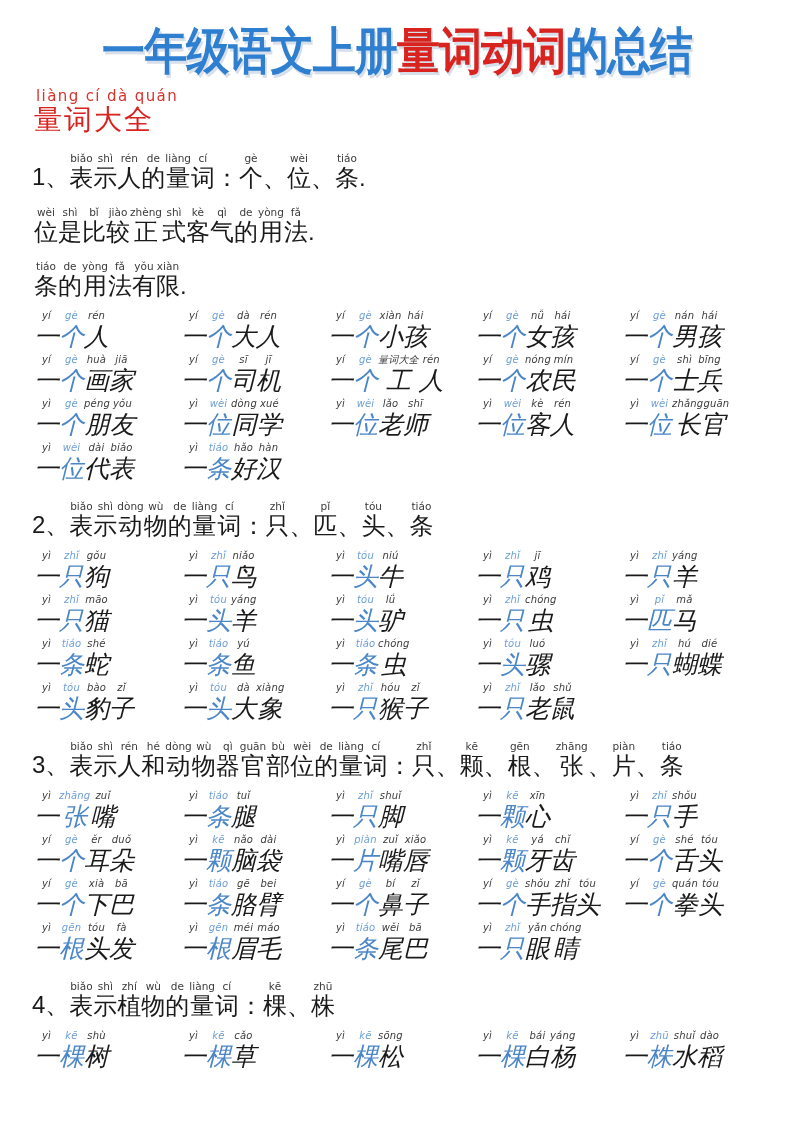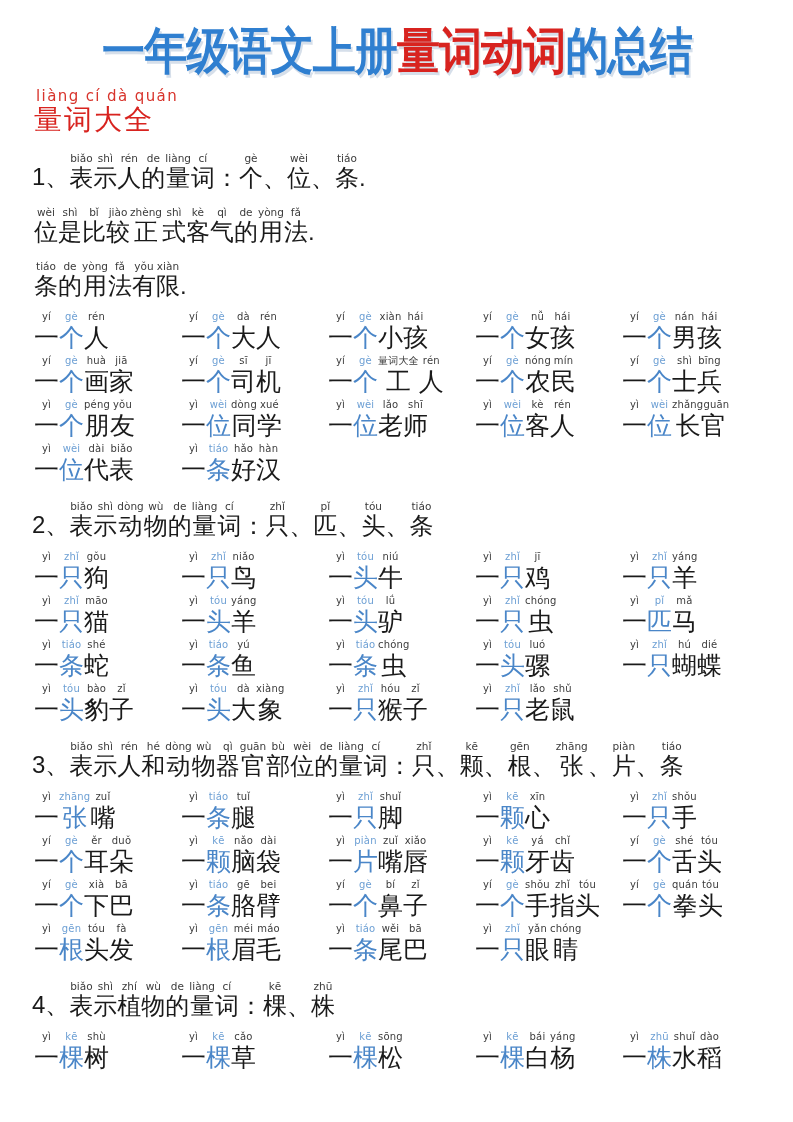--- a/index.html
+++ b/index.html
@@ -91,22 +91,23 @@
   }
 
   
   .grid {
     margin-left: 34px;
     margin-top: 8px;
     width: 738px;
   }
   .grid-row {
     display: flex;
-    align-items: flex-end;
+    align-items: center;
     height: 44px;
+    font-style: italic;
   }
   .cell {
     width: 147px;
     flex: 0 0 147px;
     white-space: nowrap;
   }
   .cell.empty { visibility: hidden; }
   .ex {
     display: inline-block;
     white-space: nowrap;

